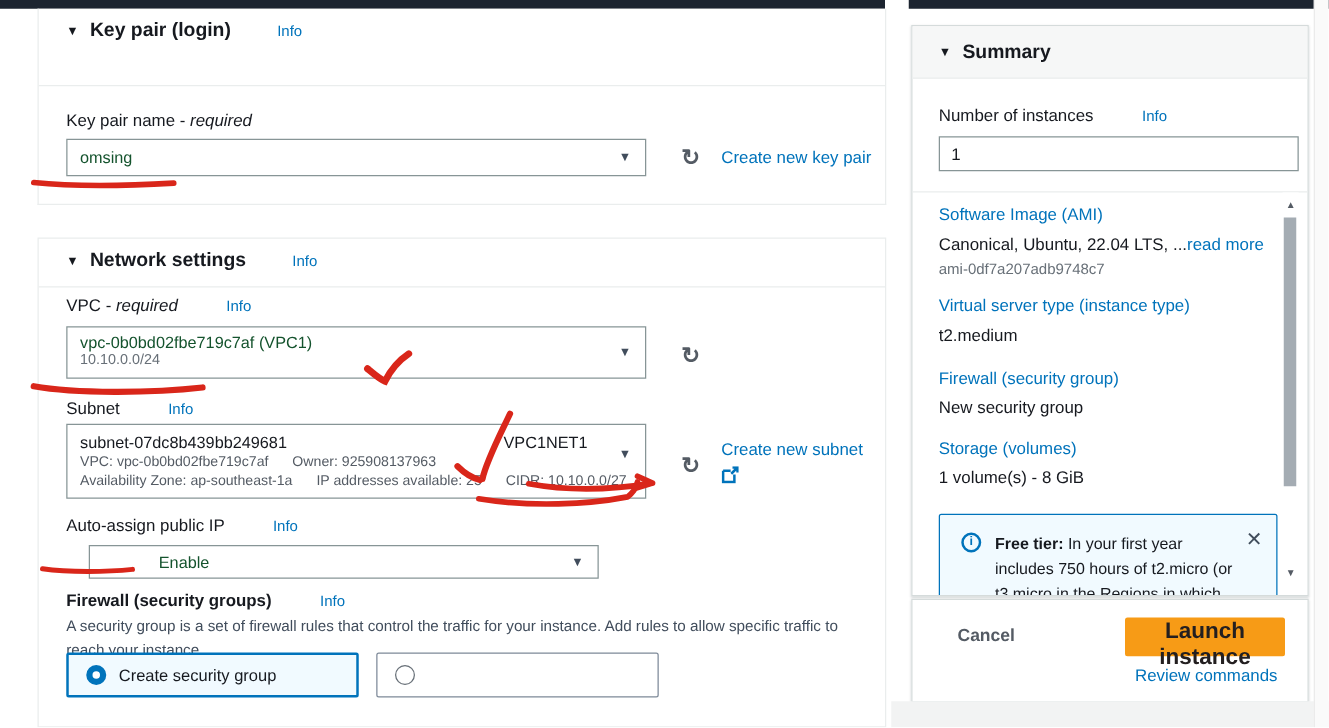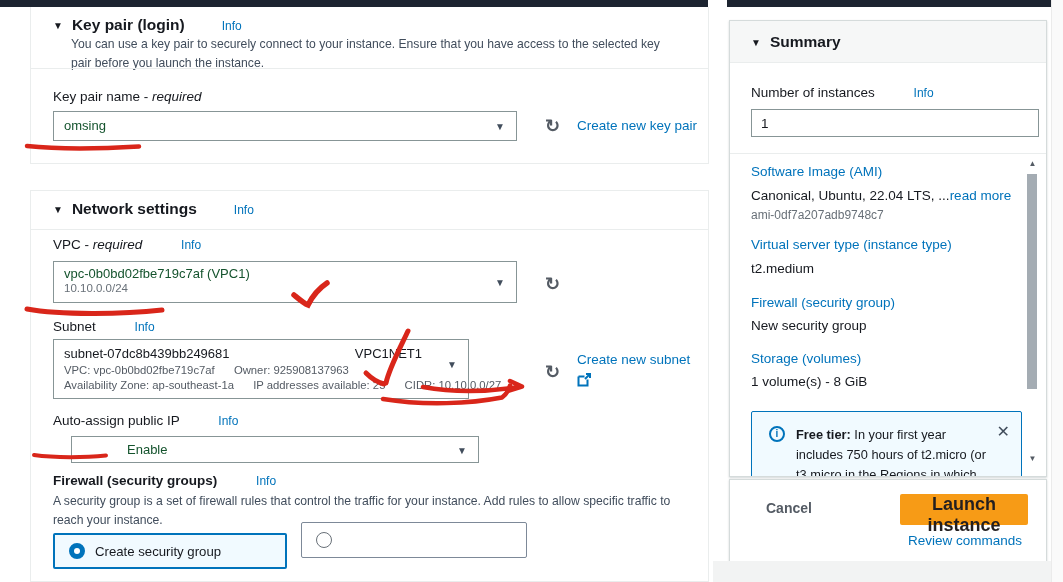--- a/index.html
+++ b/index.html
@@ -30,21 +30,21 @@
   .refresh { position:absolute; font-size:18px; font-weight:bold; color:#545b64; cursor:pointer; line-height:1; }
   .blue-link { position:absolute; font-size:13.5px; color:#0073bb; cursor:pointer; white-space:nowrap; }
 
   .subnet-box { position:absolute; border:1px solid #879596; background:#fff; cursor:pointer; padding:6px 10px 0 10px; }
   .subnet-l1 { display:flex; font-size:13px; }
   .subnet-l1 .sname { margin-left:auto; margin-right:36px; }
   .subnet-meta { font-size:11.3px; color:#545b64; margin-top:3px; white-space:nowrap; }
   .subnet-meta span { margin-right:16px; }
 
   .radio-card { position:absolute; height:36px; display:flex; align-items:center; gap:10px; padding-left:14px; cursor:pointer; background:#fff; border:1px solid #7d8998; border-radius:2px; font-size:13.2px; }
-  .radio-card.sel { border:2px solid #0073bb; background:#f1faff;margin-top:11px; }
+  .radio-card.sel { border:2px solid #0073bb; background:#f1faff; }
   .rdot { width:16px; height:16px; border-radius:50%; flex:0 0 auto; }
   .rdot.on { background:#0073bb; border:2px solid #0073bb; position:relative; }
   .rdot.on::after { content:""; position:absolute; left:3px; top:3px; width:6px; height:6px; border-radius:50%; background:#fff; }
   .rdot.off { background:#fff; border:1px solid #687078; }
 
   
   .sum-card { left:729px; top:20px; width:318px; height:457px; border:1px solid #d5dbdb; box-shadow:0 1px 2px rgba(0,28,36,.18); overflow:hidden; }
   .sum-head { position:absolute; left:0; right:0; top:0; height:42px; background:#f6f7f7; border-bottom:1px solid #eaeded; }
   .sum-head .sec-head { top:12px; left:21px; }
   .num-input { position:absolute; left:21px; top:88px; width:288px; height:28px; border:1px solid #879596; font-family:"Liberation Sans",sans-serif; font-size:13.5px; padding-left:9px; color:#16191f; }
@@ -82,21 +82,20 @@
 
   <div class="topbar left"></div>
   <div class="topbar right"></div>
 
   <div class="card" style="left:30px; top:7px; width:679px; height:157px; border-top:none;">
     <div class="sec-head">
       <span class="disc">▼</span>
       <span class="sec-title">Key pair (login)</span>
       <span class="info-link">Info</span>
     </div>
-    <div class="desc" style="position:absolute; left:40px; top:28px; width:608px;">You can use a key pair to securely connect to your instance. Ensure that you have access to the selected key pair before you launch the instance.</div>
     <div class="divider" style="top:61px;"></div>
 
     <div class="field-label" style="left:22px; top:82px;">
       <span>Key pair name - </span><em>required</em>
     </div>
     <div class="select" style="left:22px; top:104px; width:464px; height:30px;">
       <div class="val" style="line-height:28px;">omsing</div>
       <span class="caret">▼</span>
     </div>
     <span class="refresh" style="left:514px; top:110px;">↻</span>
@@ -119,21 +118,21 @@
       <div class="val" style="padding-top:4px;">vpc-0b0bd02fbe719c7af (VPC1)</div>
       <div class="val" style="font-size:11.5px; color:#687078; padding-top:1px;">10.10.0.0/24</div>
       <span class="caret">▼</span>
     </div>
     <span class="refresh" style="left:514px; top:84px;">↻</span>
 
     <div class="field-label" style="left:22px; top:128px;">
       <span>Subnet</span>
       <span class="info-link">Info</span>
     </div>
-    <div class="subnet-box" style="left:22px; top:148px; width:416px; height:60px;">
+    <div class="subnet-box" style="left:22px; top:148px; width:464px; height:60px;">
       <div class="subnet-l1">
         <span>subnet-07dc8b439bb249681</span>
         <span class="sname">VPC1NET1</span>
       </div>
       <div class="subnet-meta">
         <span>VPC: vpc-0b0bd02fbe719c7af</span>
         <span>Owner: 925908137963</span>
       </div>
       <div class="subnet-meta">
         <span>Availability Zone: ap-southeast-1a</span>

